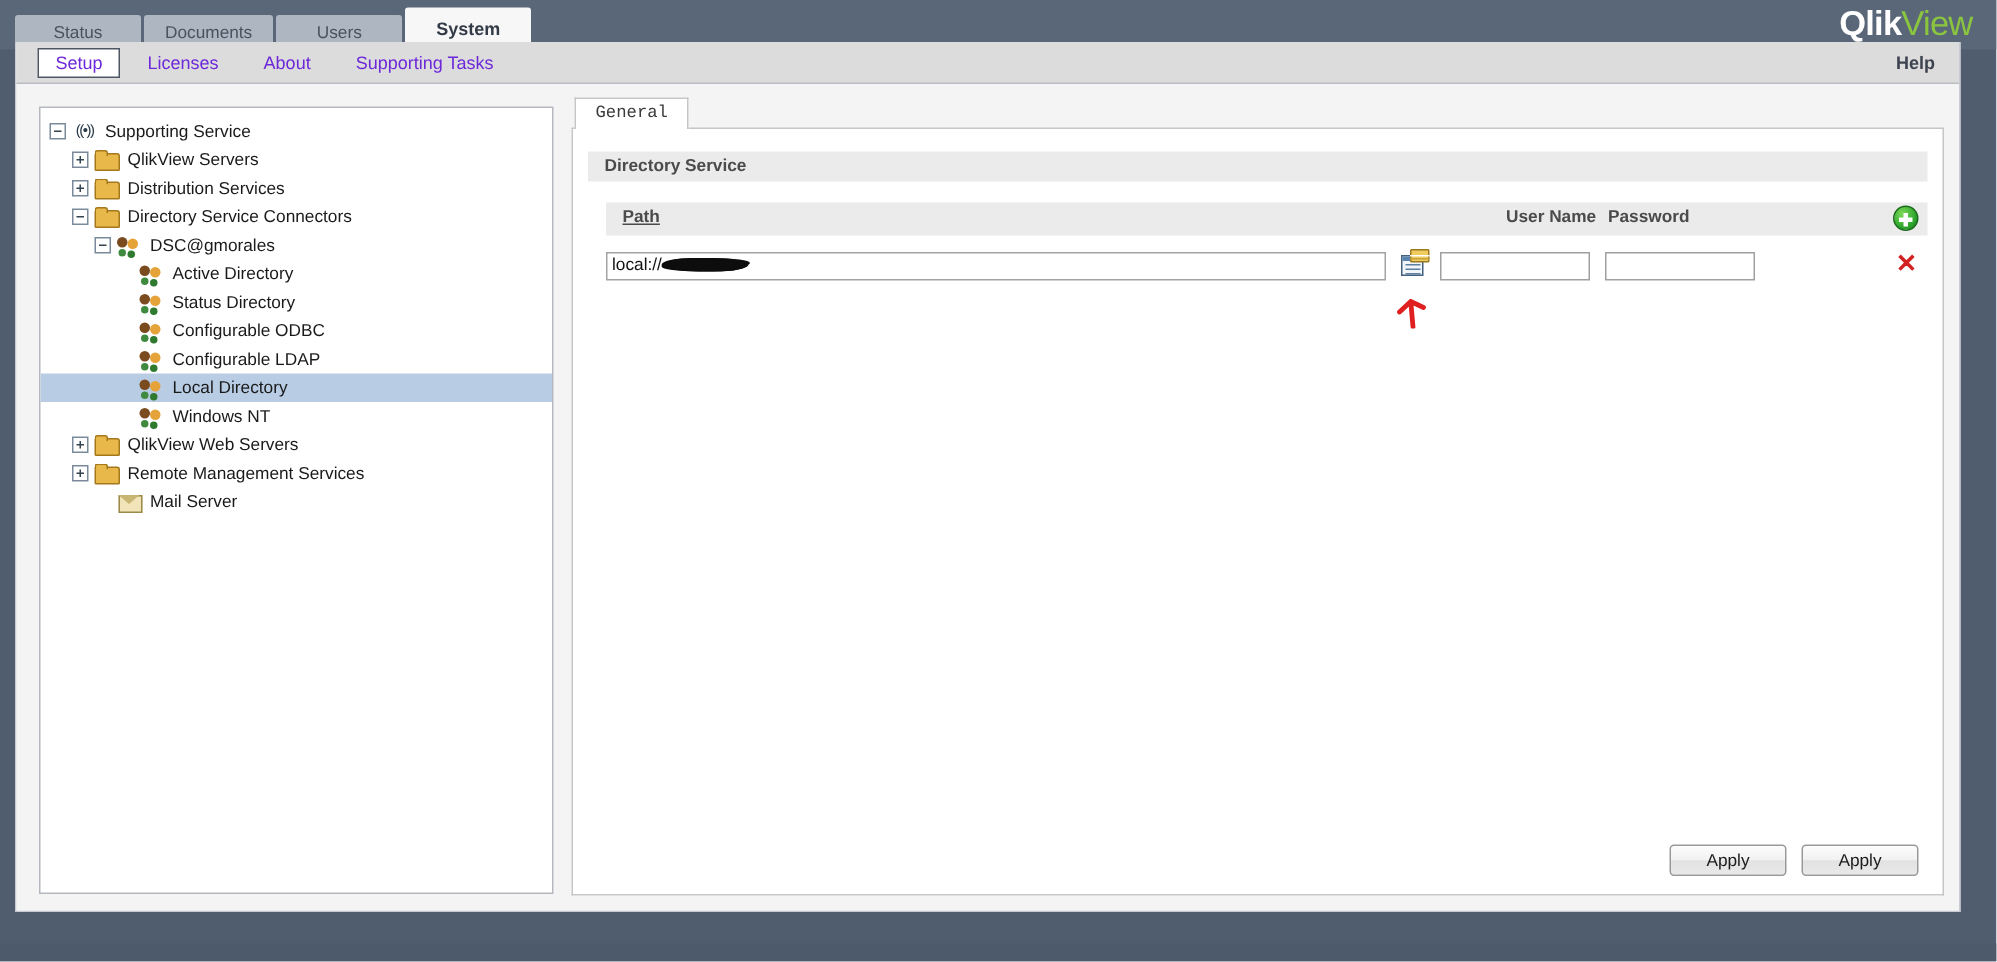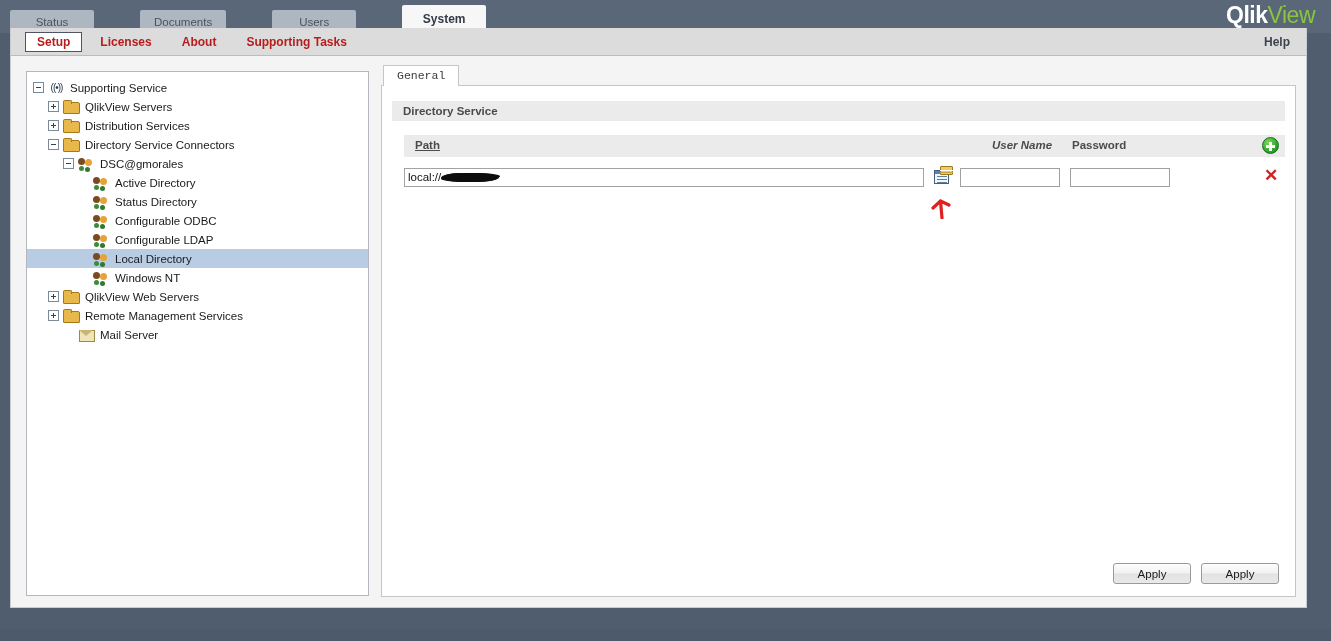--- a/index.html
+++ b/index.html
@@ -26,21 +26,20 @@
     background: #5a6778;
   }
 
   
   #main-tabs {
     position: absolute;
     left: 10px; top: 5px;
     height: 28px;
     display: flex;
     align-items: flex-end;
-    gap: 44px;
   }
   .main-tab {
     height: 23px;
     min-width: 84px;
     margin-right: 2px;
     padding: 0 14px;
     display: flex;
     align-items: center;
     justify-content: center;
     font-size: 11.5px;
@@ -87,22 +86,22 @@
     position: relative;
     height: 28px;
     background: #dcdcdc;
     border-bottom: 1px solid #b9bcc1;
     display: flex;
     align-items: center;
     padding-left: 14px;
   }
   .sub-tab {
     font-size: 12px;
-    font-weight: bold;
-    color: #b91c1c;
+    font-weight: normal;
+    color: #6d28d9;
     padding: 3px 12px;
     margin-right: 6px;
     cursor: pointer;
     user-select: none;
     white-space: nowrap;
   }
   .sub-tab.active {
     background: #ffffff;
     border: 1px solid #4e5664;
     padding: 2px 11px;
@@ -302,21 +301,21 @@
     font-size: 11.5px;
     font-weight: bold;
     color: #4b4b4b;
     user-select: none;
   }
   #col-head .col {
     position: absolute;
     top: 4px;
   }
   #col-path  { left: 11px; text-decoration: underline; }
-  #col-user  { left: 588px; font-style: italic; }
+  #col-user  { left: 600px; }
   #col-pass  { left: 668px; }
 
   
   #add-btn {
     position: absolute;
     right: 6px; top: 2px;
     width: 17px; height: 17px;
     border-radius: 50%;
     background: radial-gradient(circle at 35% 30%, #7ed957 0%, #2fa82f 60%, #1e7d1e 100%);
     border: 1px solid #1b6b1b;

